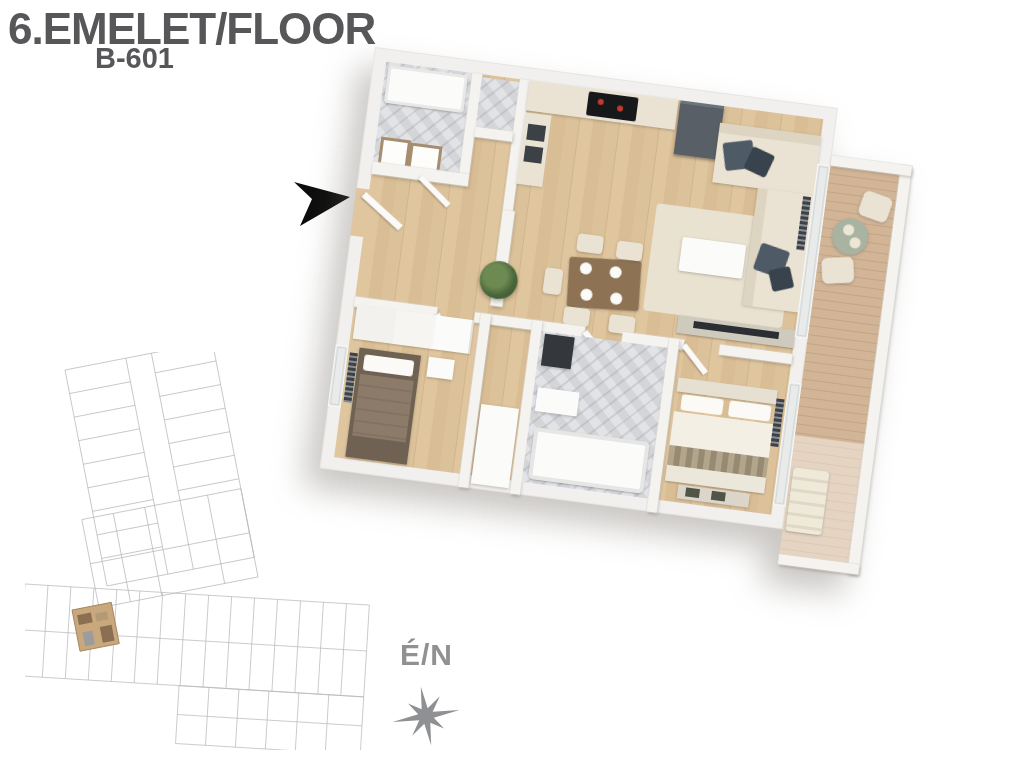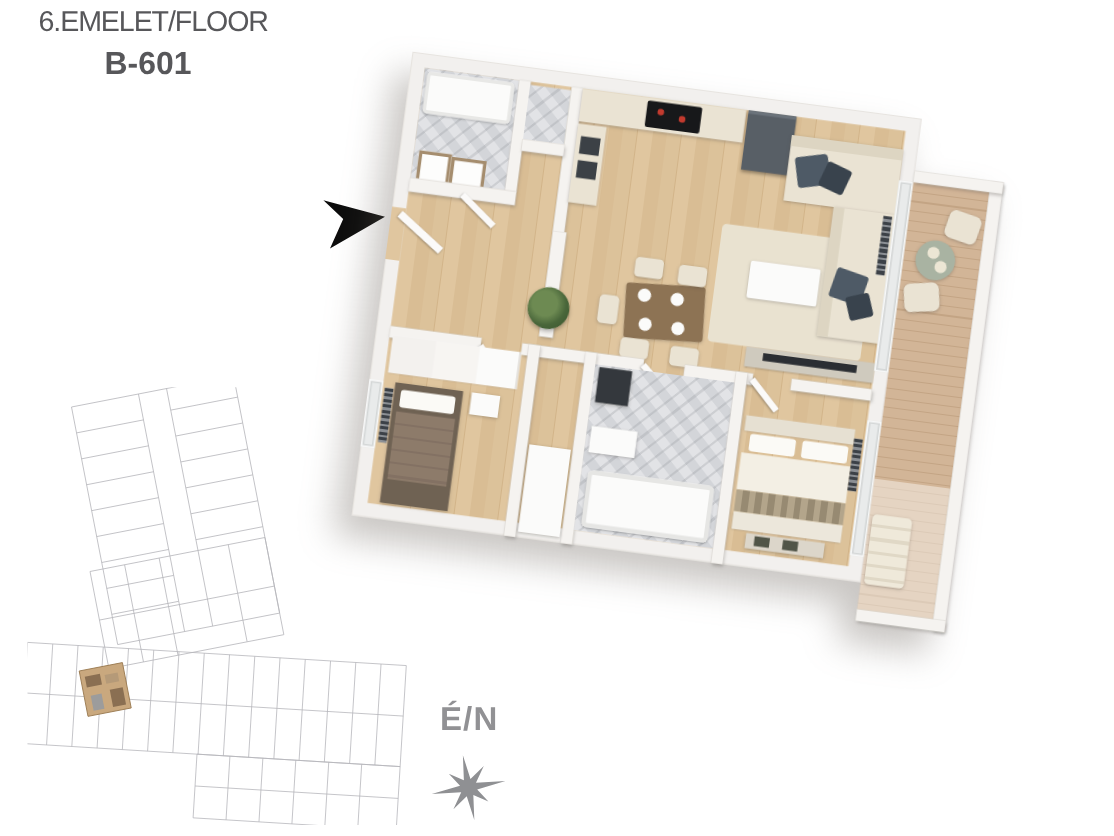--- a/index.html
+++ b/index.html
@@ -1,20 +1,20 @@
 <!DOCTYPE html>
 <html><head>
 <meta charset="utf-8">
 <style>
   html,body{margin:0;padding:0;background:#fff;}
   #canvas{position:relative;width:1013px;height:760px;background:#ffffff;overflow:hidden;
           font-family:"Liberation Sans",sans-serif;}
   .abs{position:absolute;}
   
-  #floor-title{left:8px;top:4px;font-size:26px;font-weight:400;letter-spacing:-1px;color:#57575a;margin-left:27px;}
+  #floor-title{left:8px;top:4px;font-size:44px;font-weight:700;letter-spacing:-1px;color:#57575a;}
   #unit-code{left:95px;top:42px;font-size:29px;font-weight:800;color:#57575a;letter-spacing:0px;}
   
   #apt-wrap{left:375px;top:47px;width:552px;height:470px;transform:rotate(7.5deg);
             transform-origin:0 0;filter:drop-shadow(-14px 20px 16px rgba(112,106,98,.38));}
   #apt-body{left:0;top:0;width:467px;height:425px;background:#f2f0ee;
             box-shadow:inset 0 0 0 1px #e7e4e0;}
   .wood{background:
      repeating-linear-gradient(90deg,#e0c69f 0 13px,#d9bd94 13px 26px,#dcc29a 26px 39px,#d2b489 39px 40px);}
   .tile{background:
      repeating-linear-gradient(-45deg,rgba(255,255,255,0) 0 9px,rgba(118,122,128,.20) 9px 11px),

